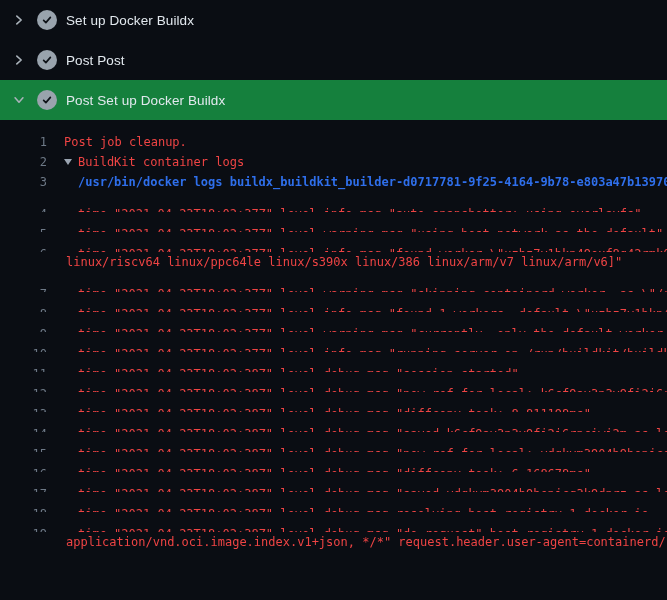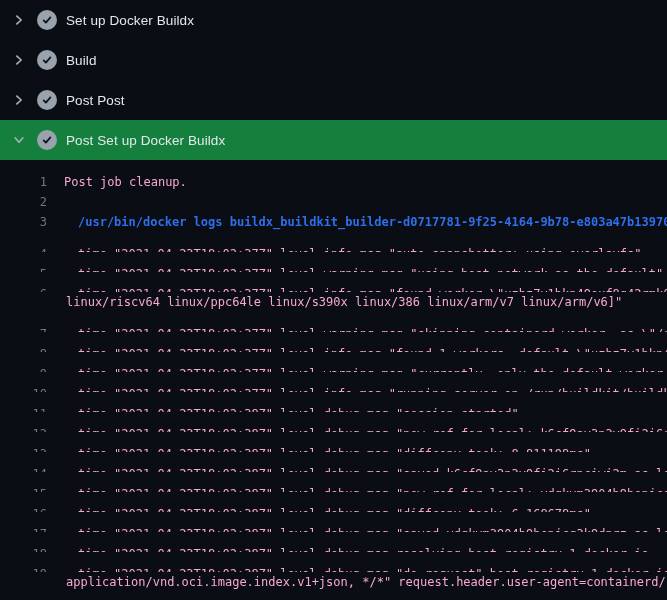--- a/index.html
+++ b/index.html
@@ -57,21 +57,21 @@
     overflow: hidden;
   }
   .num {
     flex: 0 0 47px;
     width: 47px;
     text-align: right;
     color: #6e7987;
     cursor: pointer;
     user-select: none;
   }
-  .txt { color: #f9a8d4; }
+  .txt { color: #ef4444; }
   .row.top    .txt { padding-left: 17px; }
   .row.group  .txt { padding-left: 17px; }
   .row.command .txt { padding-left: 31px; color: #2f6feb; font-weight: bold; }
   .row.log    .txt { padding-left: 31px; }
   .row.wrap   .txt { padding-left: 19px; }
   .tri {
     display: inline-block;
     width: 0; height: 0;
     border-left: 4px solid transparent;
     border-right: 4px solid transparent;
@@ -95,33 +95,20 @@
           </svg>
       </span>
       <span class="check">
         <svg viewBox="0 0 16 16">
             <path d="M3.5 8.5 L6.5 11.5 L12.5 4.5" fill="none" stroke="#0d1117" stroke-width="2.2" stroke-linecap="round" stroke-linejoin="round"></path>
           </svg>
       </span>
       <span class="step-label">Set up Docker Buildx</span>
     </div>
 
-    <div class="step">
-      <span class="chev">
-        <svg viewBox="0 0 16 16">
-            <path d="M5.5 3.5 L10.5 8 L5.5 12.5" fill="none" stroke="currentColor" stroke-width="1.8" stroke-linecap="round" stroke-linejoin="round"></path>
-          </svg>
-      </span>
-      <span class="check">
-        <svg viewBox="0 0 16 16">
-            <path d="M3.5 8.5 L6.5 11.5 L12.5 4.5" fill="none" stroke="#0d1117" stroke-width="2.2" stroke-linecap="round" stroke-linejoin="round"></path>
-          </svg>
-      </span>
-      <span class="step-label">Build</span>
-    </div>
 
     <div class="step">
       <span class="chev">
         <svg viewBox="0 0 16 16">
             <path d="M5.5 3.5 L10.5 8 L5.5 12.5" fill="none" stroke="currentColor" stroke-width="1.8" stroke-linecap="round" stroke-linejoin="round"></path>
           </svg>
       </span>
       <span class="check">
         <svg viewBox="0 0 16 16">
             <path d="M3.5 8.5 L6.5 11.5 L12.5 4.5" fill="none" stroke="#0d1117" stroke-width="2.2" stroke-linecap="round" stroke-linejoin="round"></path>
@@ -141,21 +128,21 @@
             <path d="M3.5 8.5 L6.5 11.5 L12.5 4.5" fill="none" stroke="#0d1117" stroke-width="2.2" stroke-linecap="round" stroke-linejoin="round"></path>
           </svg>
       </span>
       <span class="step-label">Post Set up Docker Buildx</span>
     </div>
 
   </div>
 
   <div class="log">
       <div class="row top"><span class="num">1</span><span class="txt">Post job cleanup.</span></div>
-      <div class="row group"><span class="num">2</span></div>
+      <div class="row group"><span class="num">2</span><span class="txt"><span class="tri"></span>BuildKit container logs</span></div>
       <div class="row command"><span class="num">3</span><span class="txt">/usr/bin/docker logs buildx_buildkit_builder-d0717781-9f25-4164-9b78-e803a47b13970</span></div>
       <div class="row log"><span class="num">4</span><span class="txt">time="2021-04-23T18:02:37Z" level=info msg="auto snapshotter: using overlayfs"</span></div>
       <div class="row log"><span class="num">5</span><span class="txt">time="2021-04-23T18:02:37Z" level=warning msg="using host network as the default"</span></div>
       <div class="row log"><span class="num">6</span><span class="txt">time="2021-04-23T18:02:37Z" level=info msg="found worker \"uzhz7y1bkp49oxf8q42rmk0xj</span></div>
       <div class="row wrap"><span class="num"></span><span class="txt">linux/riscv64 linux/ppc64le linux/s390x linux/386 linux/arm/v7 linux/arm/v6]"</span></div>
       <div class="row log"><span class="num">7</span><span class="txt">time="2021-04-23T18:02:37Z" level=warning msg="skipping containerd worker, as \"/run</span></div>
       <div class="row log"><span class="num">8</span><span class="txt">time="2021-04-23T18:02:37Z" level=info msg="found 1 workers, default=\"uzhz7y1bkp49o</span></div>
       <div class="row log"><span class="num">9</span><span class="txt">time="2021-04-23T18:02:37Z" level=warning msg="currently, only the default worker ca</span></div>
       <div class="row log"><span class="num">10</span><span class="txt">time="2021-04-23T18:02:37Z" level=info msg="running server on /run/buildkit/buildkitd</span></div>
       <div class="row log"><span class="num">11</span><span class="txt">time="2021-04-23T18:02:38Z" level=debug msg="session started"</span></div>

